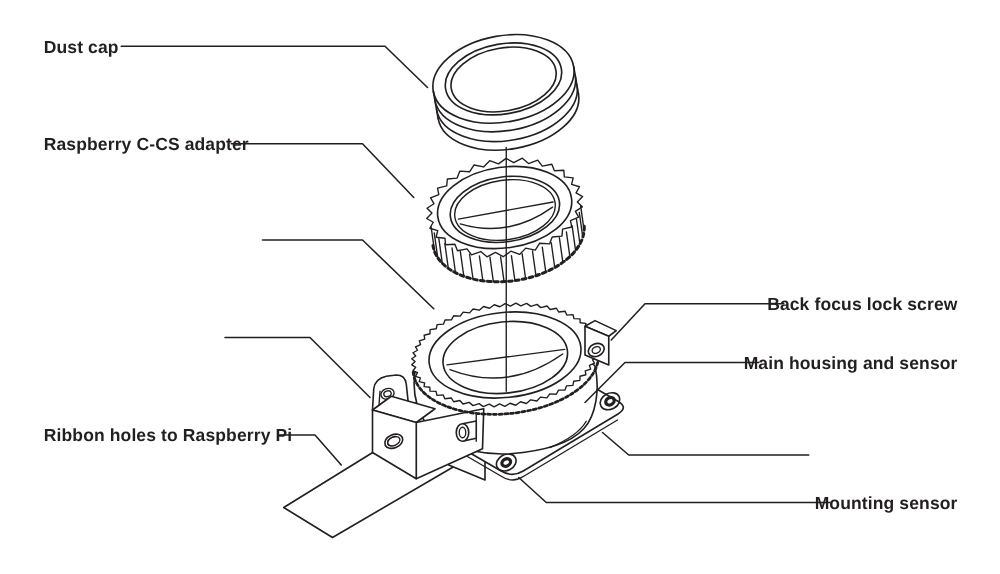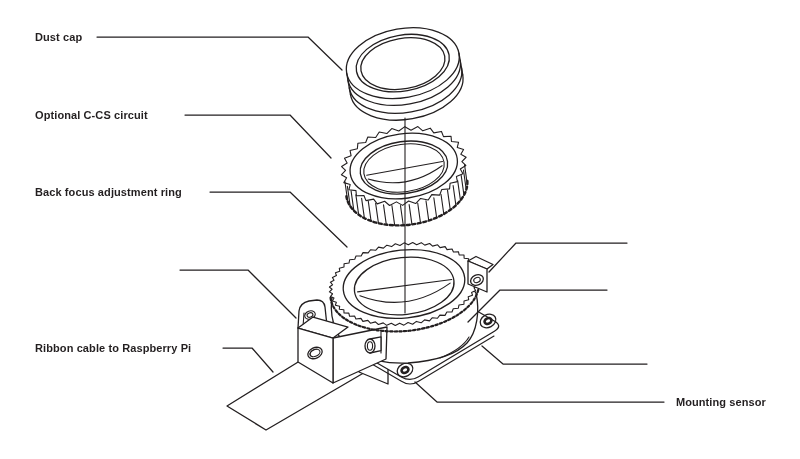--- a/index.html
+++ b/index.html
@@ -4,21 +4,21 @@
 <style>
   :root { --line:#231f20; --bg:#ffffff; }
   html,body{margin:0;padding:0;}
   body{
     width:800px;height:459px;overflow:hidden;background:var(--bg);
     font-family:"Liberation Sans","DejaVu Sans",sans-serif;
   }
   .stage{position:relative;width:800px;height:459px;background:var(--bg);}
   .stage svg{position:absolute;left:0;top:0;}
   .label{
-    position:absolute;font-weight:bold;font-size:11px;line-height:16px;
+    position:absolute;font-weight:bold;font-size:14px;line-height:16px;
     color:var(--line);white-space:nowrap;letter-spacing:.1px;
   }
   .label.right{text-align:right;}
   .ln{fill:none;stroke:var(--line);stroke-width:1.3;stroke-linecap:round;stroke-linejoin:round;}
   .thin{stroke-width:1.1;}
   .solid{fill:#fff;}
   .dash-teeth{stroke-dasharray:2.4 2.2;stroke-width:2.2;}
   .dash-knurl{stroke-dasharray:3 2.6;stroke-width:2.4;}
   .leader{stroke-width:1.25;}
 </style>
@@ -129,18 +129,19 @@
       <path class="ln leader" d="M180 270 L248 270 L296 318"></path>
       <path class="ln leader" d="M223 348 L252 348 L273 372"></path>
       <path class="ln leader" d="M627 243 L516 243 L489 272"></path>
       <path class="ln leader" d="M607 290 L500 290 L468 322"></path>
       <path class="ln leader" d="M647 364 L503 364 L482 346"></path>
       <path class="ln leader" d="M664 402 L437 402 L415 382"></path>
     </g>
   </svg>
 
   <div class="label" style="left:35px;top:29px">Dust cap</div>
-  <div class="label" style="left:35px;top:107px">Optional C-CS circuit</div>
-  <div class="label" style="left:35px;top:184px">Back focus adjustment ring</div>
-  <div class="label" style="left:35px;top:340px">Ribbon cable to Raspberry Pi</div>
+  <div class="label" style="left:35px;top:107px">Raspberry C-CS adapter</div>
+  <div class="label" style="left:35px;top:340px">Ribbon holes to Raspberry Pi</div>
 
+  <div class="label right" style="right:34px;top:235px">Back focus lock screw</div>
+  <div class="label right" style="right:34px;top:282px">Main housing and sensor</div>
   <div class="label right" style="right:34px;top:394px">Mounting sensor</div>
 </div>
 
 </body></html>

